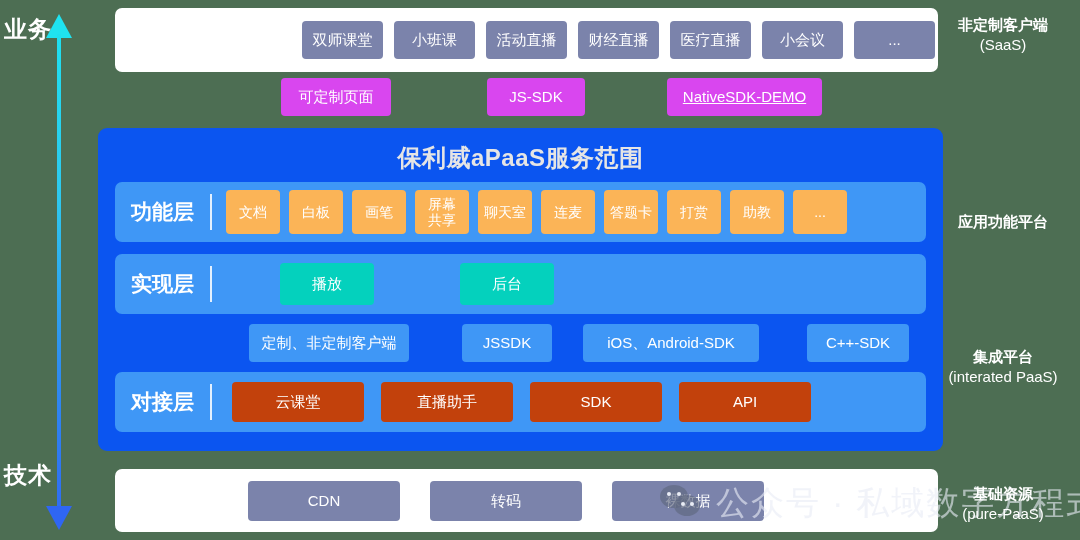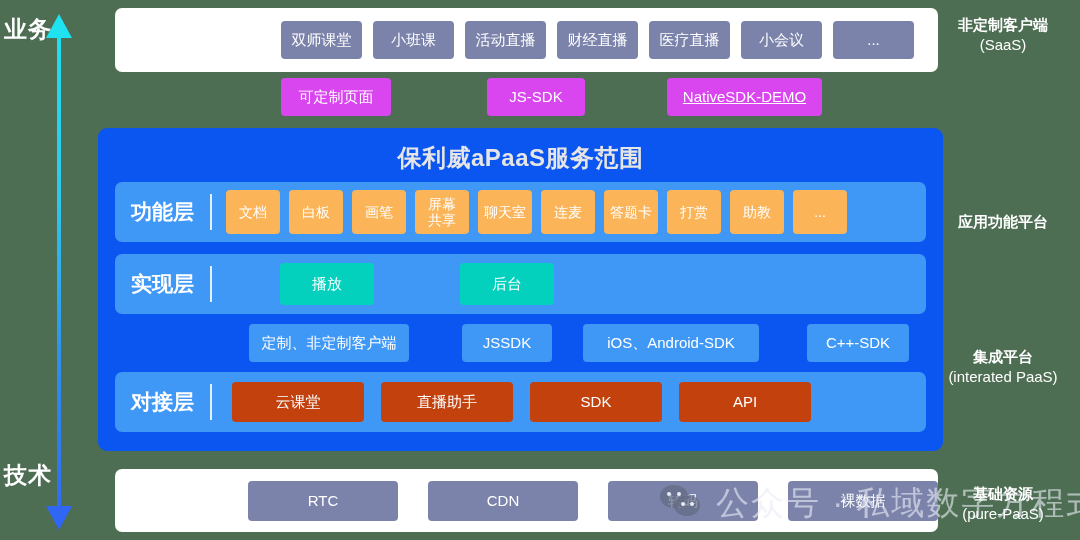--- a/index.html
+++ b/index.html
@@ -43,21 +43,21 @@
     display: flex; align-items: center; justify-content: center;
     text-align: center; color: #ffffff; border-radius: 4px;
     font-size: 15px; line-height: 1.15; white-space: pre-line;
   }
 
   
   #scenario-card { left: 115px; top: 8px; width: 823px; height: 64px; }
   #scenario-row {
     position: absolute; left: 0; top: 0; width: 100%; height: 100%;
     display: flex; align-items: center; justify-content: flex-end;
-    gap: 11px; padding-right: 24px;
+    gap: 11px; padding-right: 3px;
   }
   #scenario-row .chip { background: #7b83ab; width: 81px; height: 38px; }
 
   
   #connector-row {
     position: absolute; left: 115px; top: 78px; width: 823px; height: 40px;
   }
   #connector-row .chip {
     position: absolute; top: 0; height: 38px; background: #d946ef; font-size: 15px;
   }
@@ -226,21 +226,20 @@
         <div class="chip">云课堂</div>
         <div class="chip">直播助手</div>
         <div class="chip">SDK</div>
         <div class="chip">API</div>
       </div>
     </div>
   </div>
 
   <div class="white-card" id="resource-card">
     <div id="resource-row">
-      <div class="chip">RTC</div>
       <div class="chip">CDN</div>
       <div class="chip">转码</div>
       <div class="chip">裸数据</div>
     </div>
   </div>
 
   <div id="watermark">
     <div class="wechat-mark">
       <div class="b1"></div>
       <div class="b2"></div>

